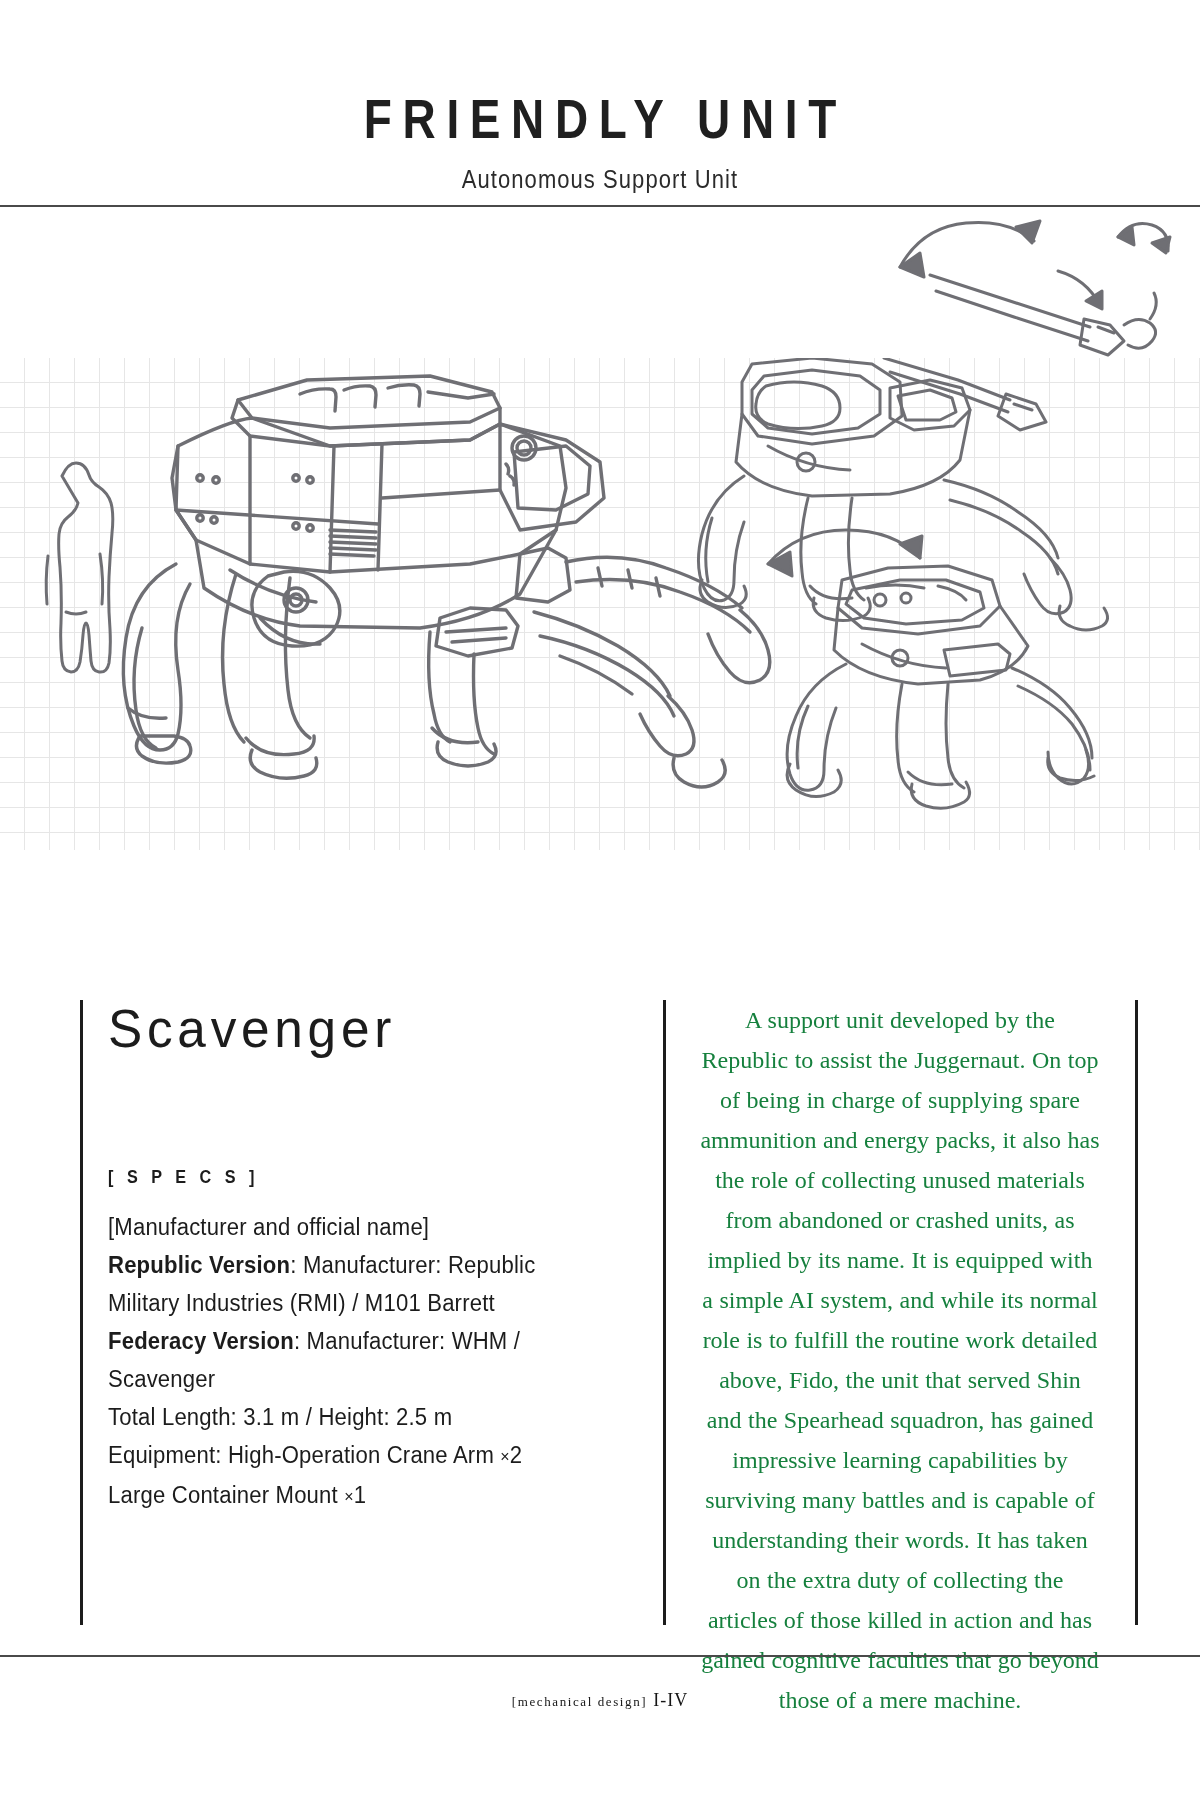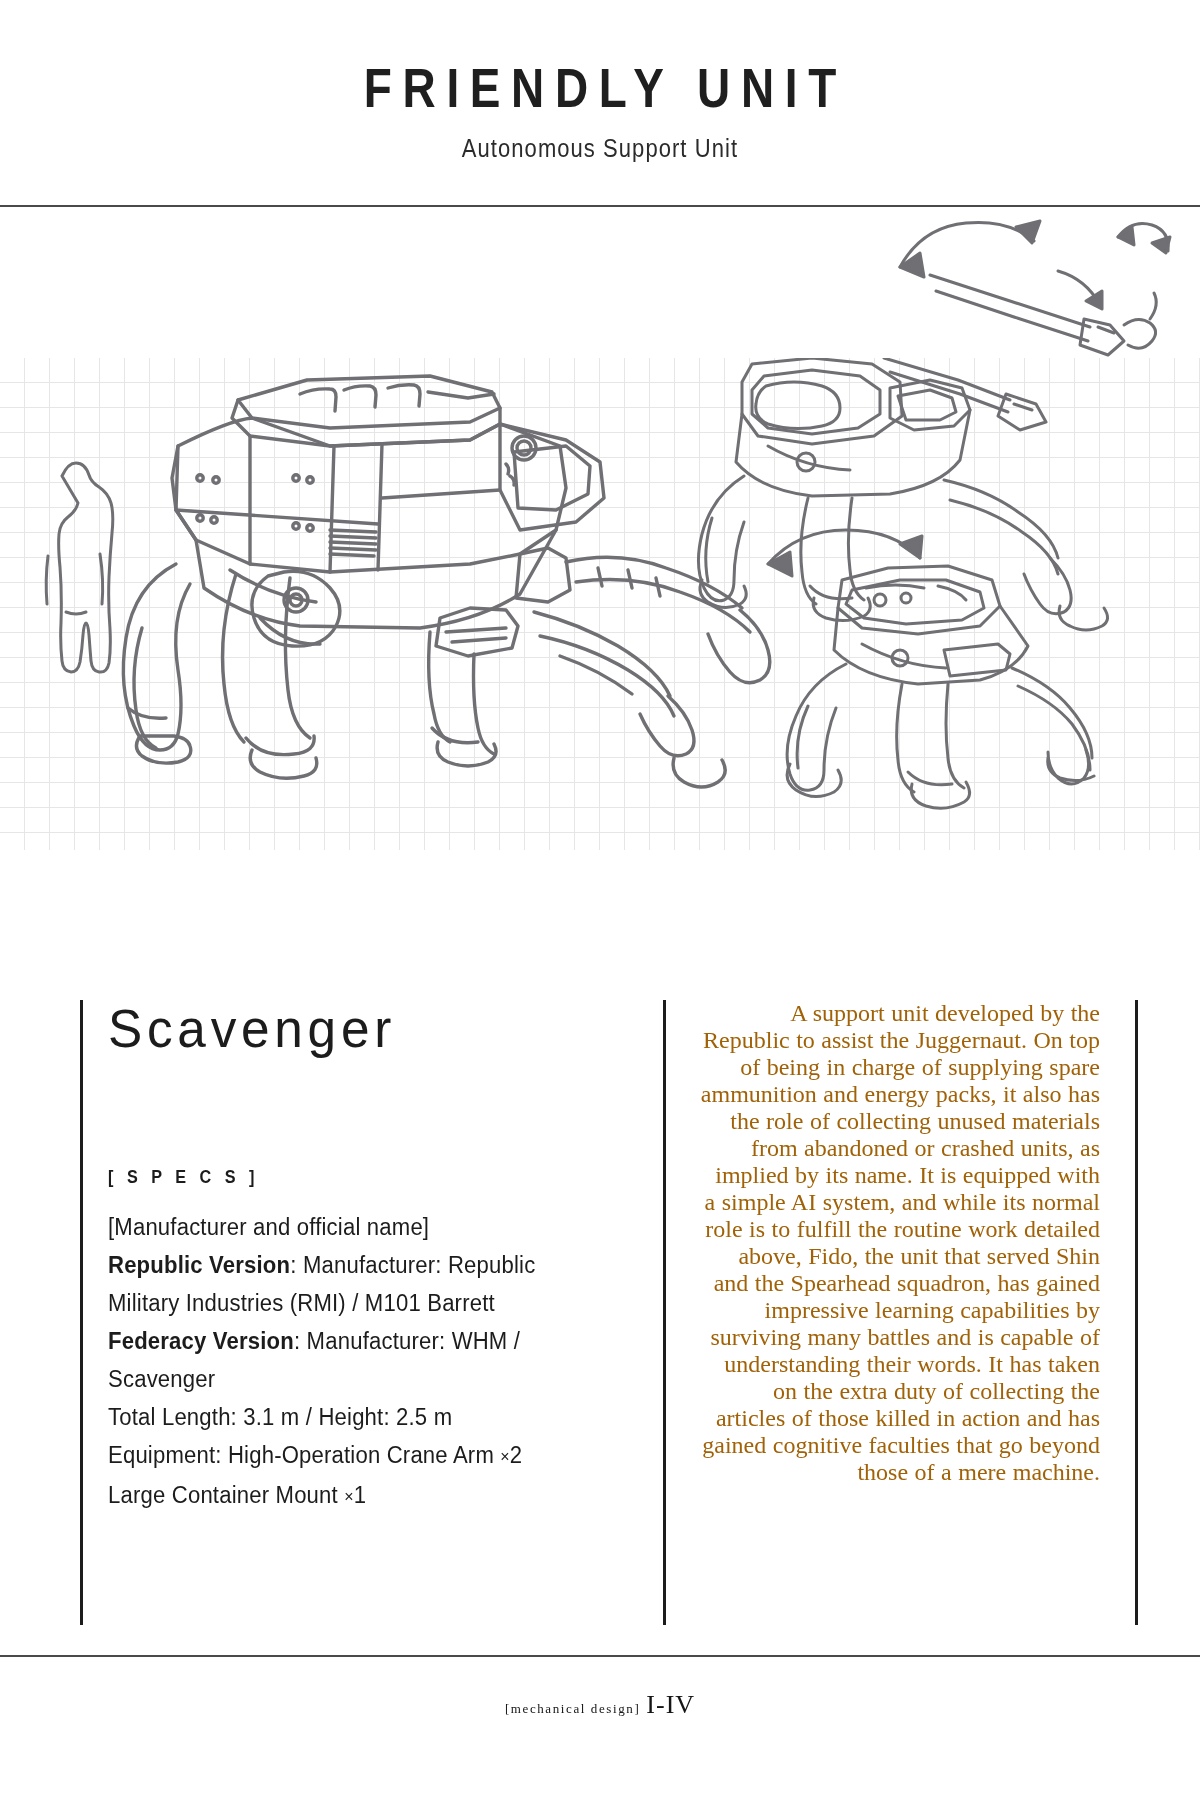--- a/index.html
+++ b/index.html
@@ -20,21 +20,21 @@
   
   .header {
     position: absolute;
     top: 0; left: 0;
     width: 1200px;
     height: 200px;
     display: flex;
     flex-direction: column;
     align-items: center;
     justify-content: flex-start;
-    padding-top: 60px;
+    padding-top: 91px;
   }
 
   .page-title {
     font-family: "Liberation Sans Narrow", "Liberation Sans", sans-serif;
     font-size: 56px;
     font-weight: 700;
     letter-spacing: 13px;
     text-indent: 13px;
     color: #1f1f1f;
     transform: scaleX(0.82);
@@ -165,43 +165,43 @@
   
   .col-right {
     position: absolute;
     left: 700px;
     top: 0;
     width: 420px;
   }
   .overview {
     font-family: "Liberation Serif", serif;
     font-size: 24px;
-    line-height: 27px;
-    color: #a16207;
+    line-height: 40px;
+    color: #15803d;
     width: 400px;
-    text-align: right;
+    text-align: center;
     word-spacing: 0.5px;
   }
 
   
   .footer {
     position: absolute;
     left: 0;
     top: 1690px;
     width: 1200px;
     text-align: center;
     font-family: "Liberation Serif", serif;
     color: #151515;
   }
   .footer-label {
     font-size: 13px;
     letter-spacing: 1.6px;
   }
   .footer-page {
-    font-size: 26px;
+    font-size: 18px;
     letter-spacing: 1px;
     margin-left: 6px;
   }
   .footer-line { white-space: nowrap; }
 </style>
 </head>
 <body>
 
 <div class="header">
   <div class="page-title">FRIENDLY UNIT</div>

